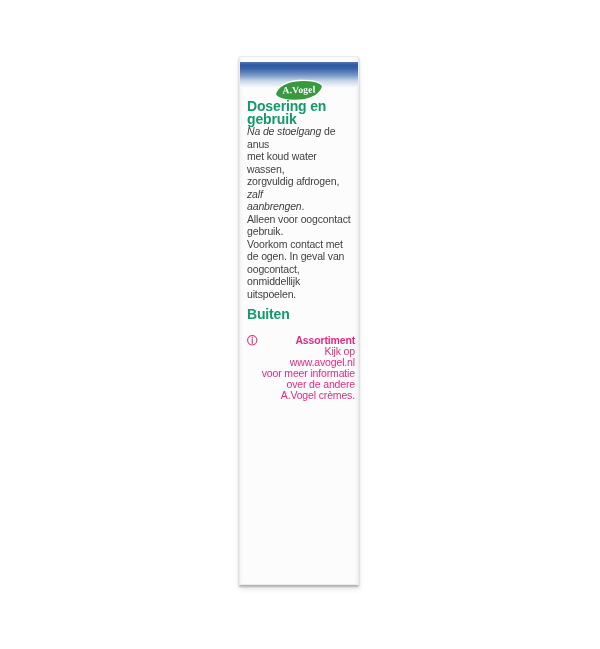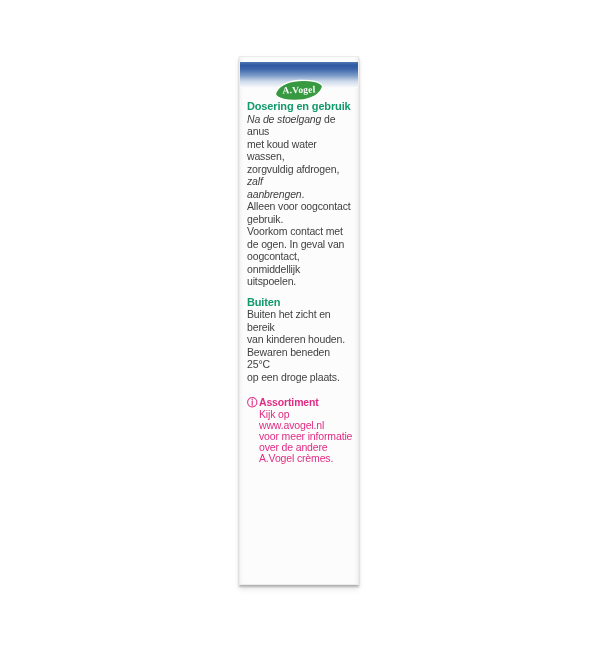--- a/index.html
+++ b/index.html
@@ -60,40 +60,40 @@
     position:absolute;
     left:8px;right:4px;top:44px;
     font-size:10.5px;
     line-height:12.5px;
     letter-spacing:-0.15px;
     color:#3f3f3f;
   }
   .content p{margin:0;white-space:pre-line;}
   .content h3{
     margin:0;
-    font-size:11px;
+    font-size:14px;
     line-height:12.5px;
     color:#12996c;
     font-weight:bold;
   }
   section + section{margin-top:10px;}
   section.bewaren{margin-top:8px;}
   .assortiment{
     margin-top:13px;
     display:flex;
     color:#e02c84;
   }
   .info-icon{
     flex:0 0 auto;
     width:12px;
     font-size:10.5px;
     line-height:12.5px;
     font-weight:bold;
   }
-  .as-content{flex:1;}
+  .as-content{flex:1;text-align:right;}
   .as-title{font-weight:bold;line-height:12.5px;}
   .as-body{white-space:pre-line;line-height:11px;}
   em{font-style:italic;}
 </style>
 </head>
 <body>
 
 <div class="stage">
   <div class="box">
 
@@ -118,24 +118,20 @@
 gebruik.</p>
         <p>Voorkom contact met
 de ogen. In geval van
 oogcontact, onmiddellijk
 uitspoelen.</p>
       </section>
 
 
       <section class="bewaren">
         <h3>Buiten</h3>
-        <p>Buiten het zicht en bereik
-van kinderen houden.
-Bewaren beneden 25°C
-op een droge plaats.</p>
       </section>
 
       <div class="assortiment">
         <span class="info-icon">ⓘ</span>
         <div class="as-content">
           <div class="as-title">Assortiment</div>
           <div class="as-body">Kijk op www.avogel.nl
 voor meer informatie
 over de andere
 A.Vogel crèmes.</div>

